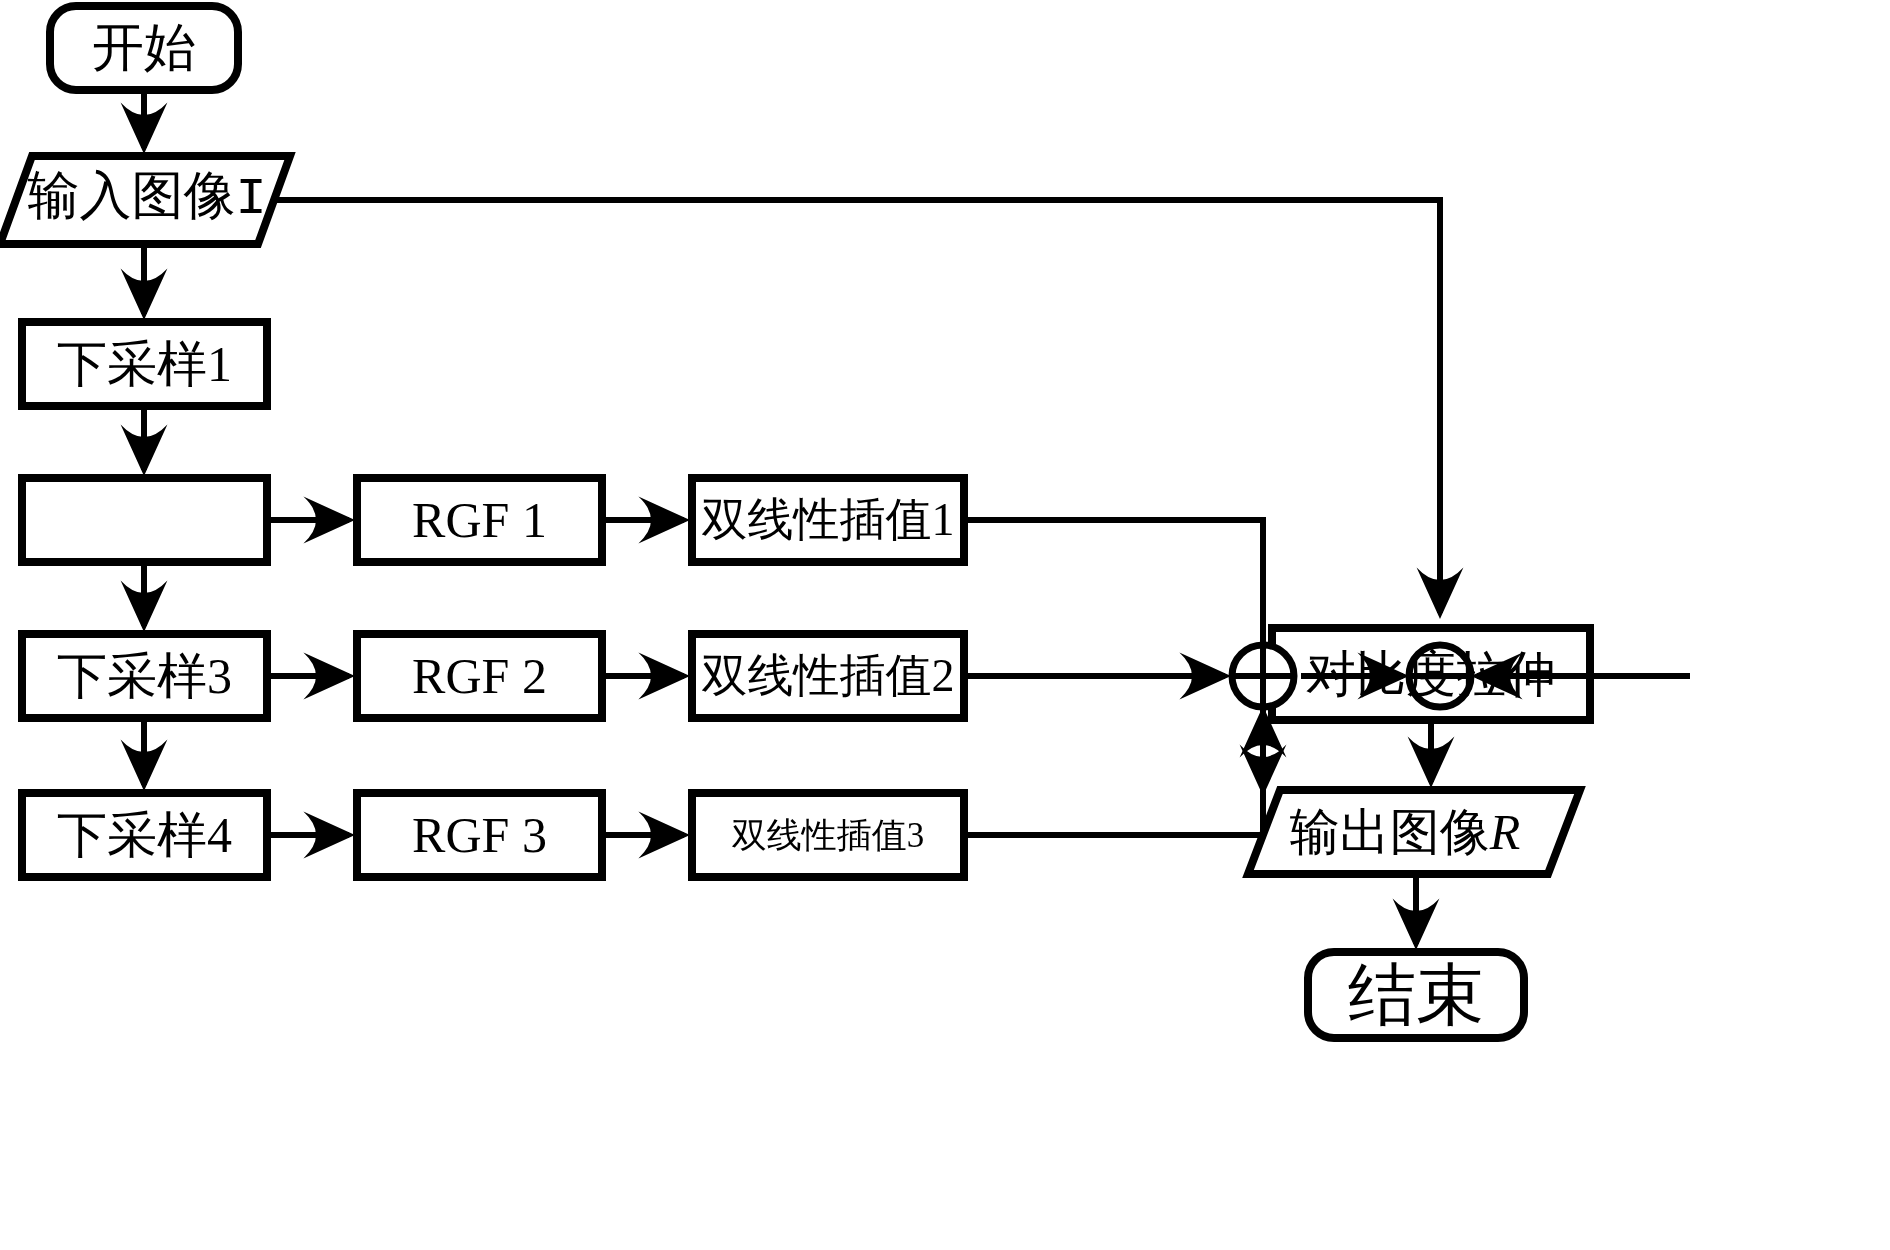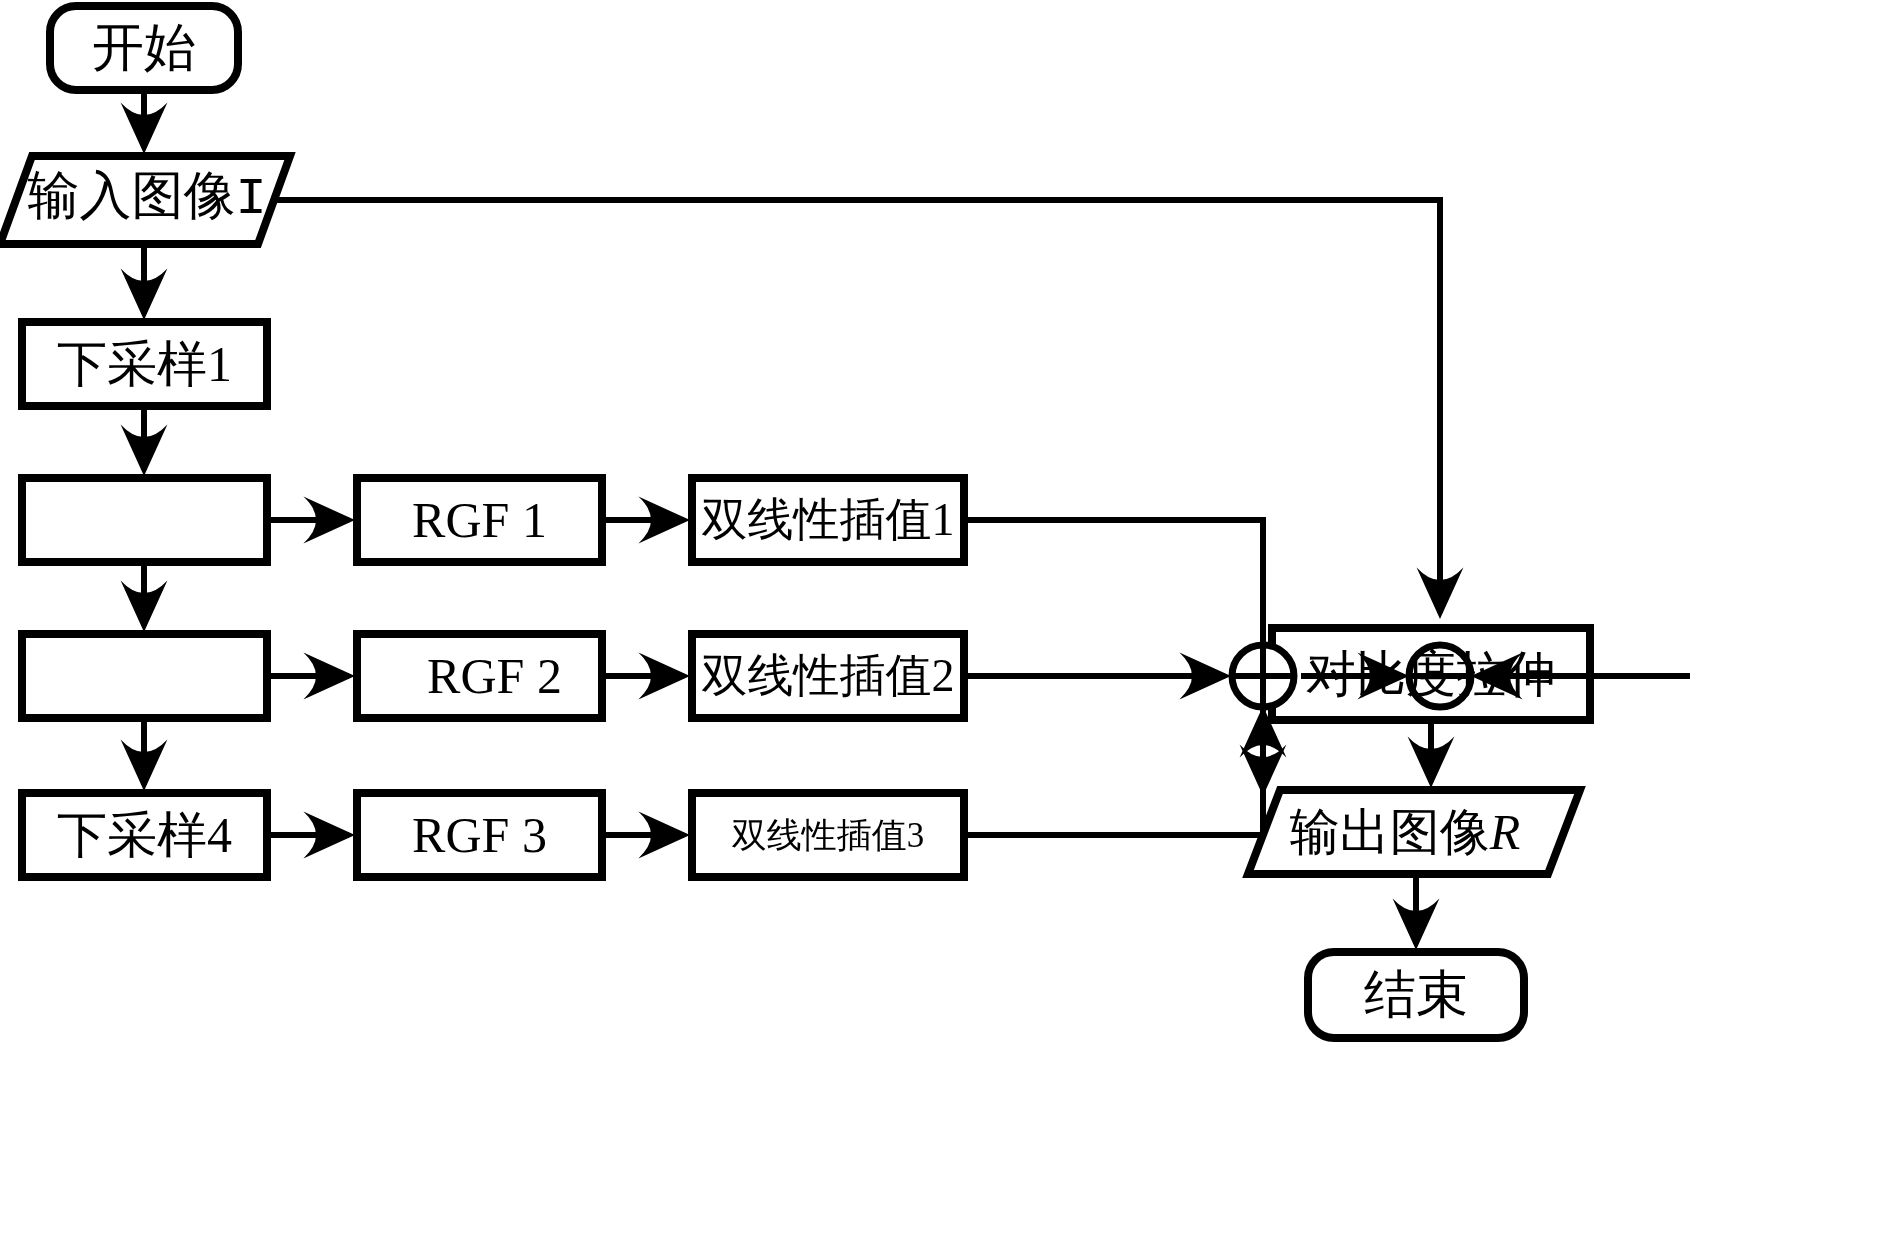--- a/index.html
+++ b/index.html
@@ -118,32 +118,33 @@
         <line x1="1409" y1="676" x2="1471" y2="676" stroke-width="6"></line>
       </g>
     </g>
   </svg>
 
   <div class="node-label" style="left:50px; top:6px; width:188px; height:84px; font-size:52px;">开始</div>
 
   <div class="node-label" style="left:18px; top:156px; width:258px; height:88px; font-size:52px;font-family:Liberation Mono, monospace;">输入图像I</div>
 
   <div class="node-label" style="left:22px; top:322px; width:245px; height:84px; font-size:50px;">下采样1</div>
+  <div class="node-label" style="left:22px; top:634px; width:245px; height:84px; font-size:50px;">下采样3</div>
   <div class="node-label" style="left:22px; top:793px; width:245px; height:84px; font-size:50px;">下采样4</div>
 
   <div class="node-label" style="left:357px; top:478px; width:245px; height:84px; font-size:50px;">RGF 1</div>
-  <div class="node-label" style="left:372px; top:634px; width:245px; height:84px; font-size:50px;">RGF 2</div>
+  <div class="node-label" style="left:357px; top:634px; width:245px; height:84px; font-size:50px;">RGF 2</div>
   <div class="node-label" style="left:357px; top:793px; width:245px; height:84px; font-size:50px;">RGF 3</div>
 
   <div class="node-label" style="left:692px; top:478px; width:272px; height:84px; font-size:46px;">双线性插值1</div>
   <div class="node-label" style="left:692px; top:634px; width:272px; height:84px; font-size:46px;">双线性插值2</div>
   <div class="node-label" style="left:692px; top:793px; width:272px; height:84px; font-size:35px;">双线性插值3</div>
 
   <div class="node-label" style="left:1272px; top:628px; width:318px; height:92px; font-size:50px;">对比度拉伸</div>
 
   <div class="node-label" style="left:1255px; top:790px; width:300px; height:84px; font-size:50px;">
     <span>输出图像</span>
       <span style="font-style:italic;">R</span>
   </div>
 
-  <div class="node-label" style="left:1308px; top:952px; width:216px; height:86px; font-size:52px;">结束</div>
+  <div class="node-label" style="left:1308px; top:952px; width:216px; height:86px; font-size:68px;">结束</div>
 
 </div>
 
 </body></html>

